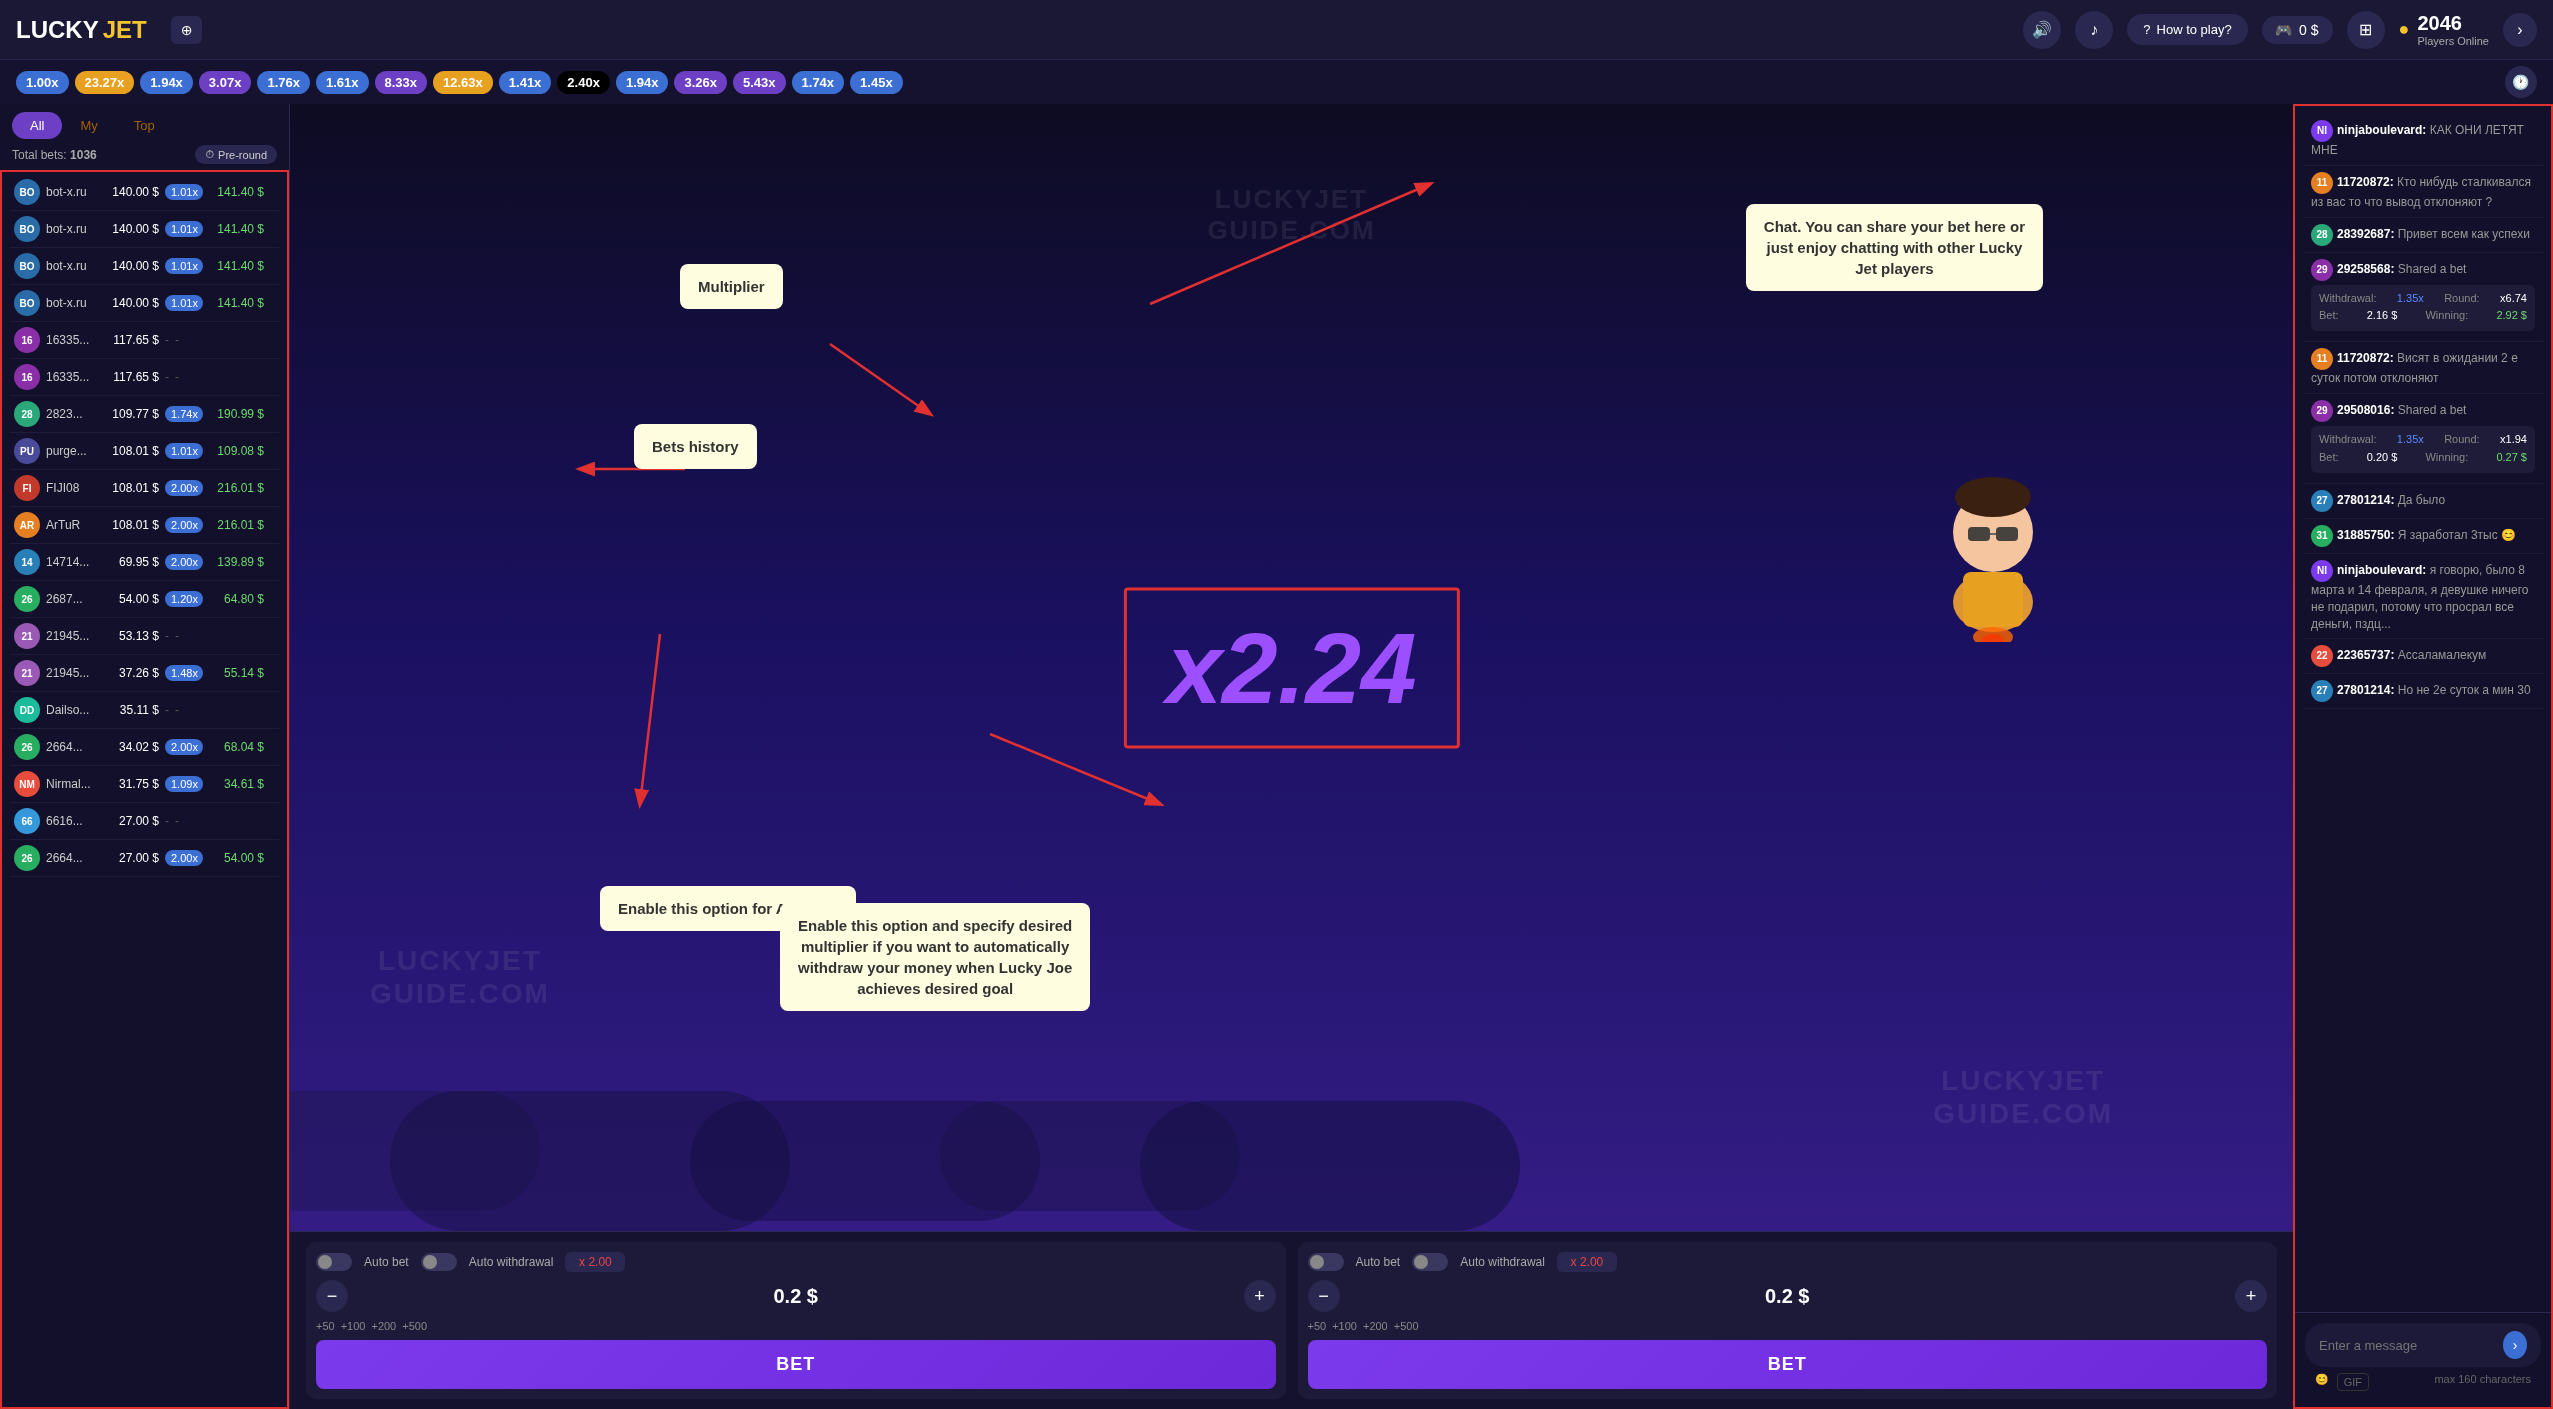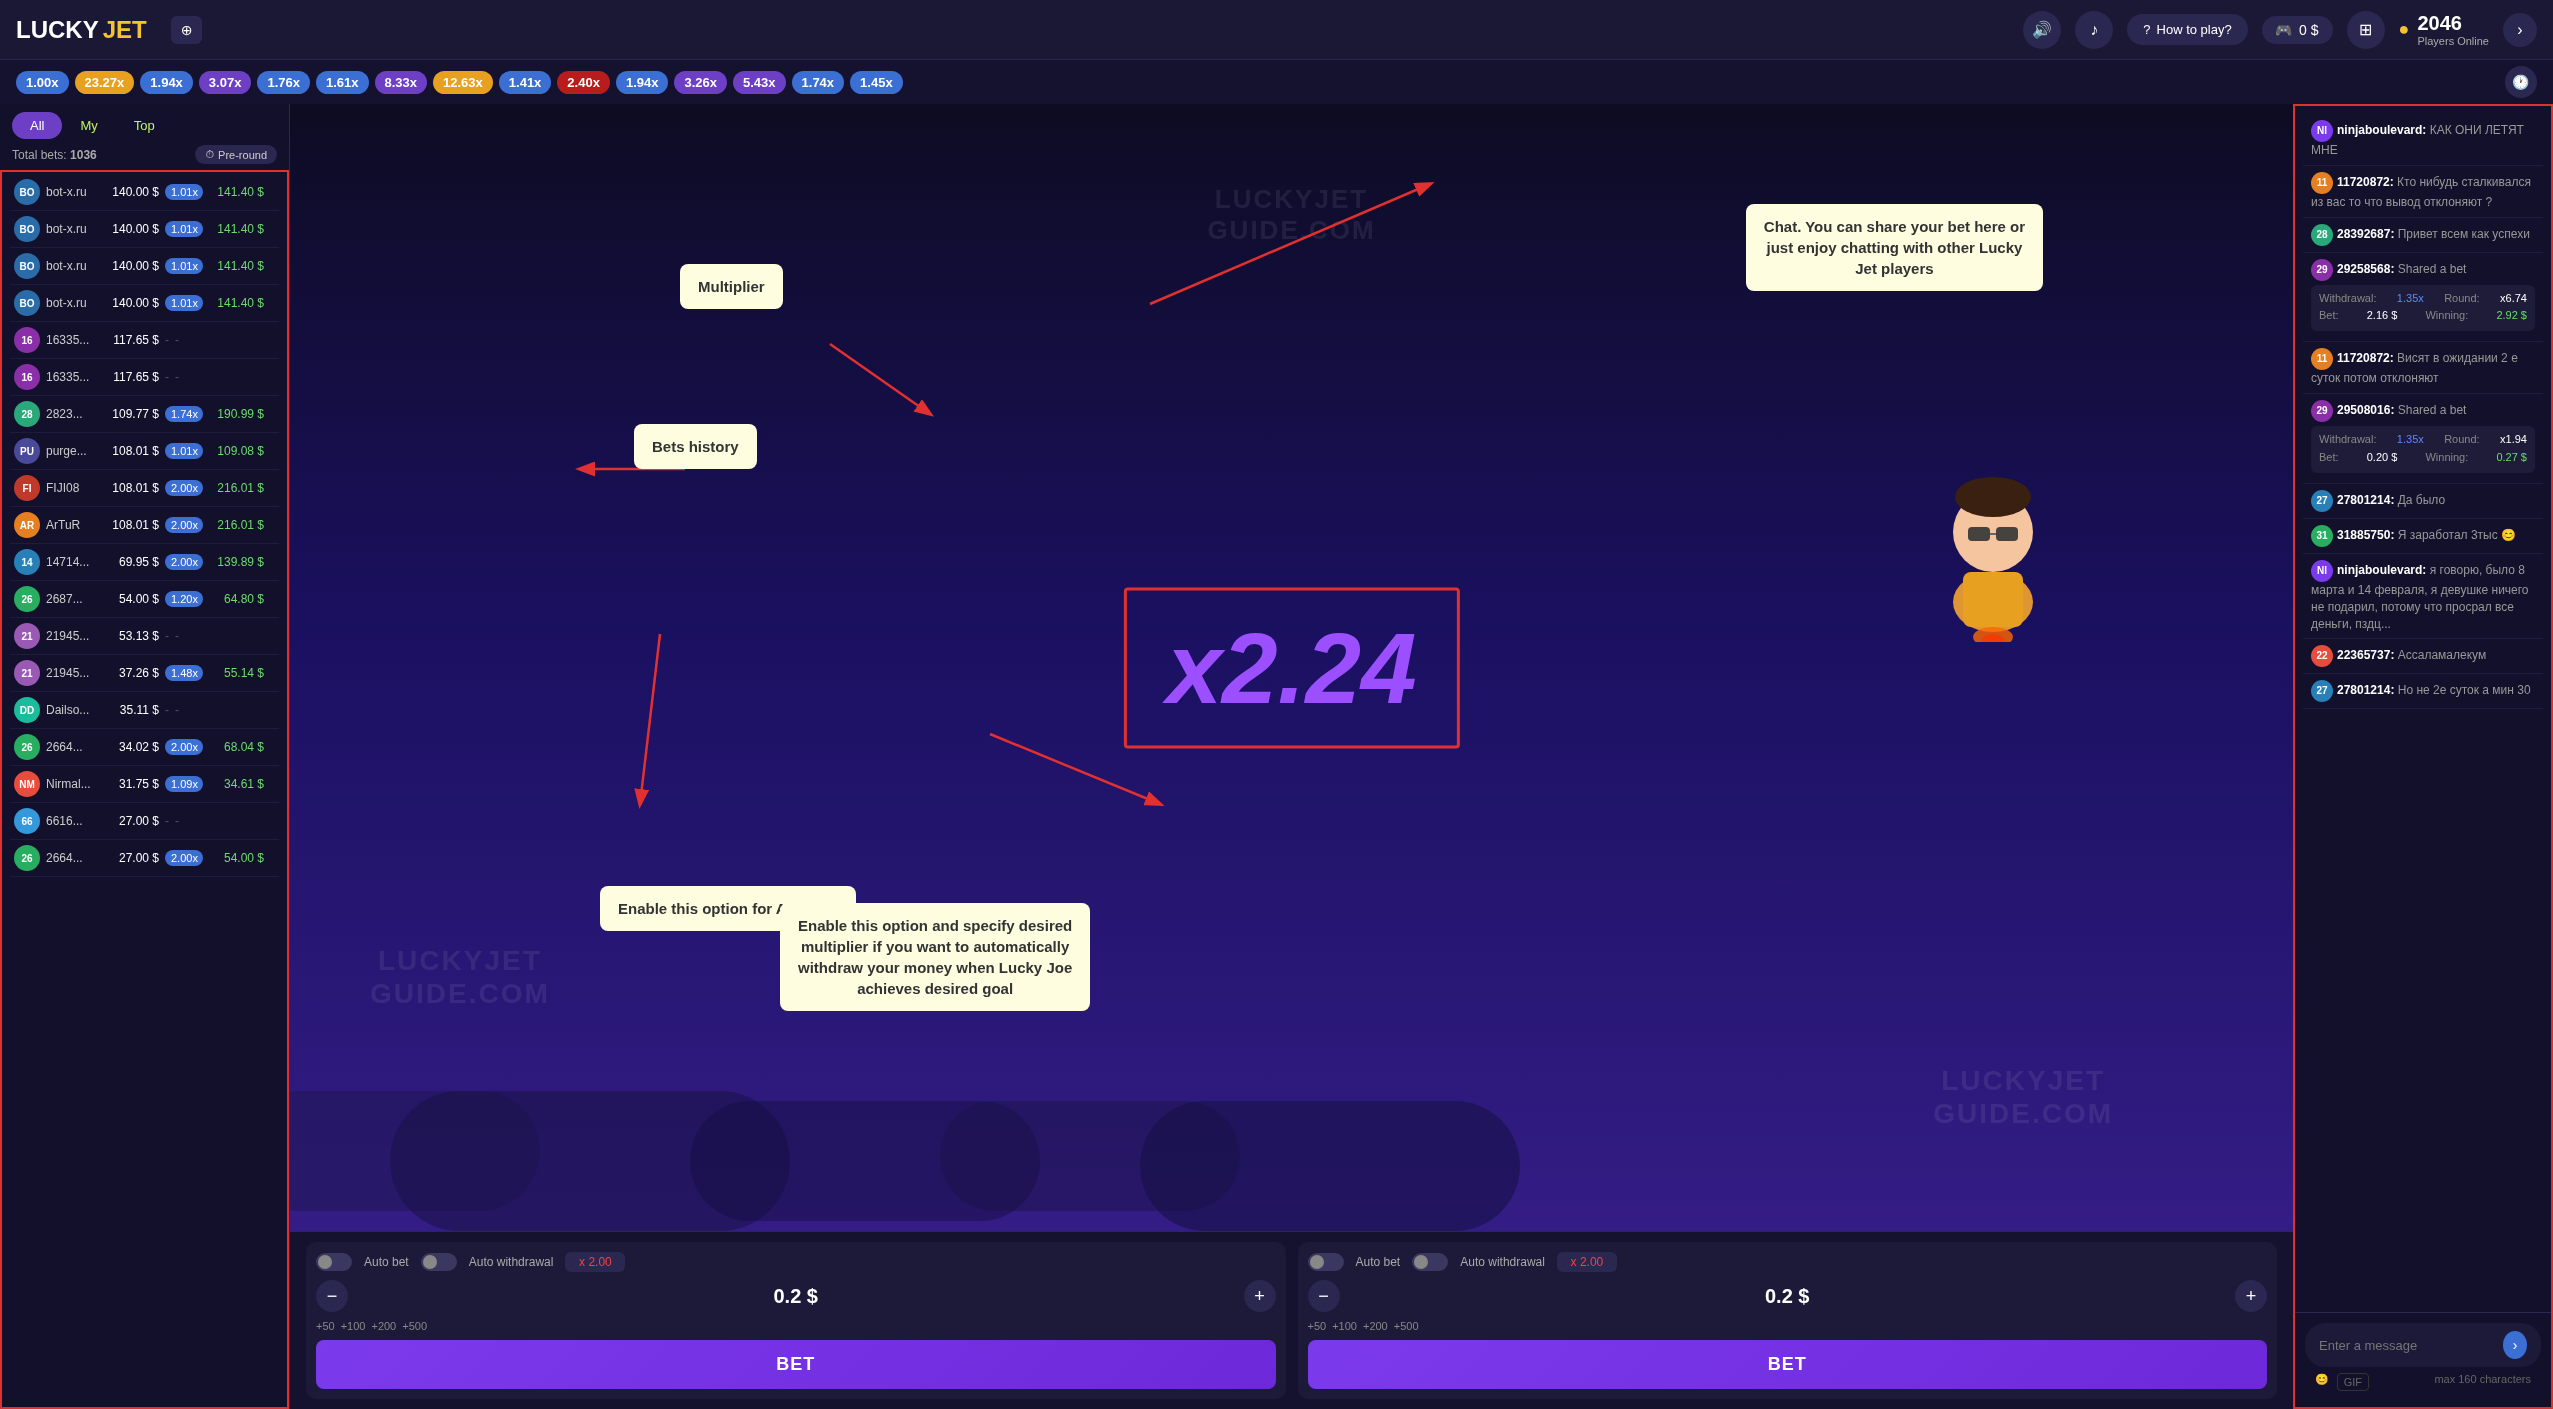--- a/index.html
+++ b/index.html
@@ -147,21 +147,21 @@
     .bets-tabs {
       display: flex;
       gap: 0;
       padding: 8px 12px 0;
     }
 
     .bet-tab {
       padding: 6px 18px;
       border: none;
       background: transparent;
-      color: #bef264;
+      color: #a16207;
       cursor: pointer;
       border-radius: 20px;
       font-size: 13px;
     }
     .bet-tab.active {
       background: #6c3fc5;
       color: #fff;
     }
 
     .bets-info {
@@ -581,21 +581,21 @@
     <div id="mult-badges" style="display:flex;gap:6px;align-items:center;flex:1;overflow:hidden;">
         <div class="mult-badge" style="background: rgb(59, 111, 212);">1.00x</div>
         <div class="mult-badge" style="background: rgb(232, 160, 32);">23.27x</div>
         <div class="mult-badge" style="background: rgb(59, 111, 212);">1.94x</div>
         <div class="mult-badge" style="background: rgb(108, 63, 197);">3.07x</div>
         <div class="mult-badge" style="background: rgb(59, 111, 212);">1.76x</div>
         <div class="mult-badge" style="background: rgb(59, 111, 212);">1.61x</div>
         <div class="mult-badge" style="background: rgb(108, 63, 197);">8.33x</div>
         <div class="mult-badge" style="background: rgb(232, 160, 32);">12.63x</div>
         <div class="mult-badge" style="background: rgb(59, 111, 212);">1.41x</div>
-        <div class="mult-badge" style="background: #b91c1c;">2.40x</div>
+        <div class="mult-badge" style="background: #000000;">2.40x</div>
         <div class="mult-badge" style="background: rgb(59, 111, 212);">1.94x</div>
         <div class="mult-badge" style="background: rgb(108, 63, 197);">3.26x</div>
         <div class="mult-badge" style="background: rgb(108, 63, 197);">5.43x</div>
         <div class="mult-badge" style="background: rgb(59, 111, 212);">1.74x</div>
         <div class="mult-badge" style="background: rgb(59, 111, 212);">1.45x</div>
       </div>
     <button class="clock-btn">🕐</button>
   </div>
 
   <div class="main-body">

